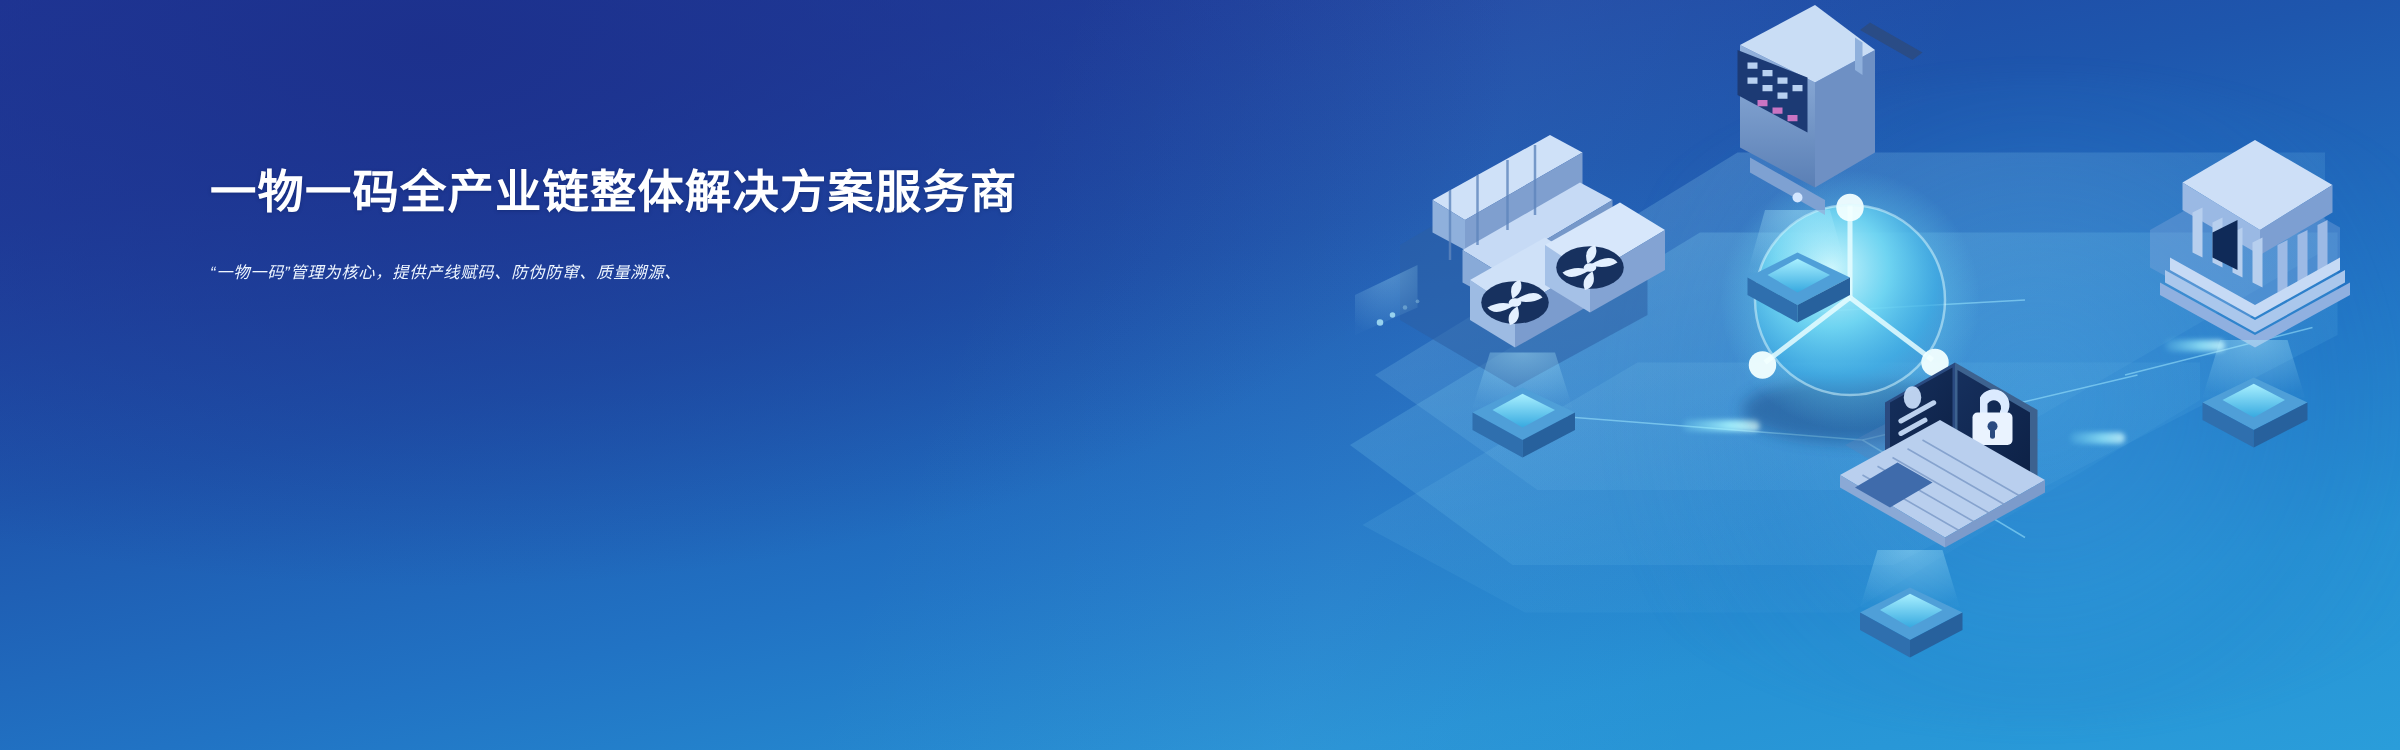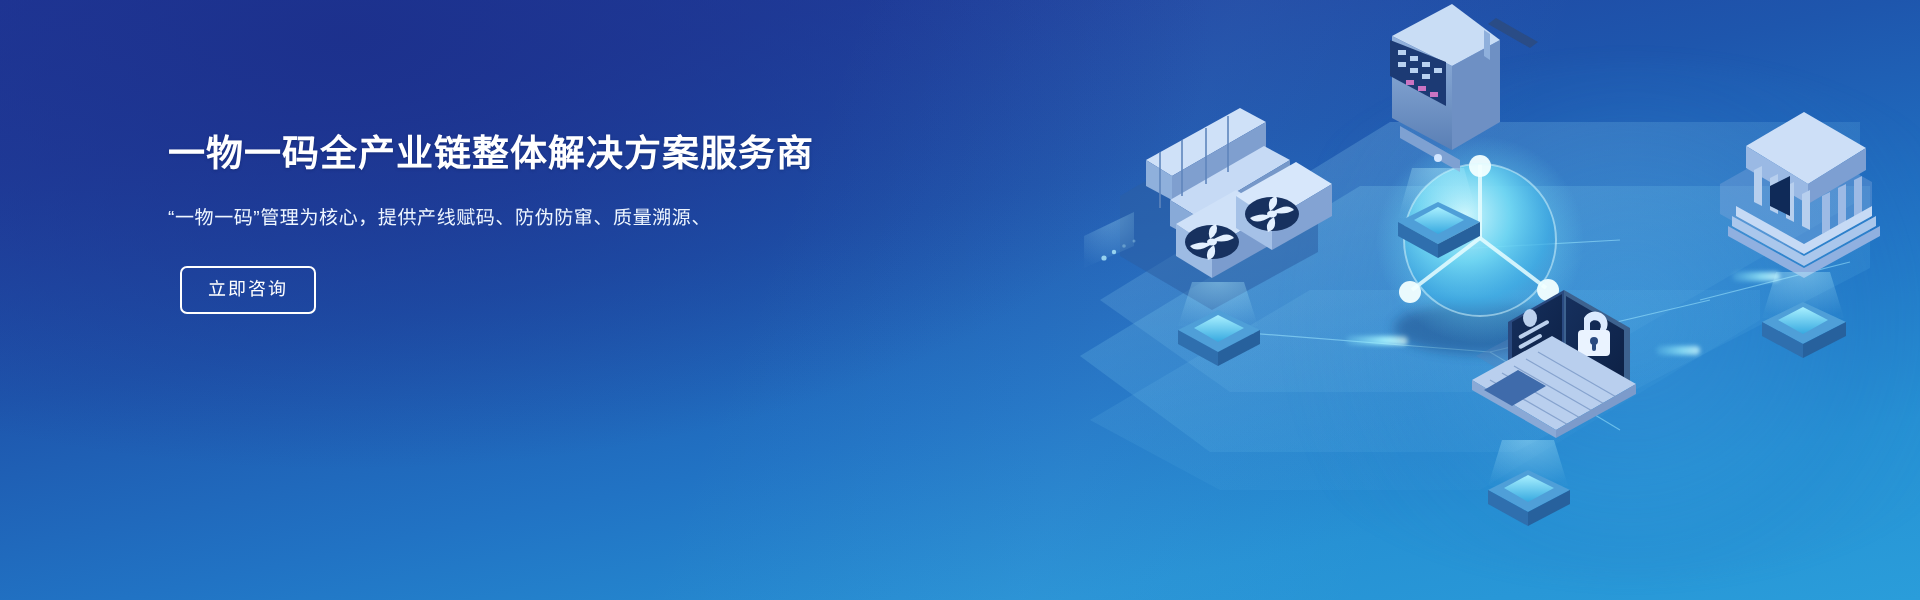--- a/index.html
+++ b/index.html
@@ -65,25 +65,26 @@
     font-weight: bold;
     color: #ffffff;
     letter-spacing: 1px;
     white-space: nowrap;
     text-shadow: 0 1px 3px rgba(10,30,80,0.35);
   }
   .subcopy {
     margin-top: 24px;
   }
   .subline {
-    font-size: 19px;
+    font-size: 13px;
     line-height: 36px;
     color: #eef6ff;
     letter-spacing: 0.6px;
     white-space: nowrap;
+    font-style: italic;
   }
   .cta-row {
     margin-top: 30px;
     padding-left: 12px;
   }
   .cta-button {
     display: inline-block;
     box-sizing: border-box;
     min-width: 132px;
     padding: 11px 26px;
@@ -369,18 +370,15 @@
     </svg>
   </div>
 
   <div class="copy">
     <h1 class="headline">一物一码全产业链整体解决方案服务商</h1>
 
     <div class="subcopy">
       <div class="subline">“一物一码”管理为核心，提供产线赋码、防伪防窜、质量溯源、</div>
     </div>
 
-    <div class="cta-row">
-      <button class="cta-button">立即咨询</button>
-    </div>
   </div>
 
 </div>
 
 </body></html>

